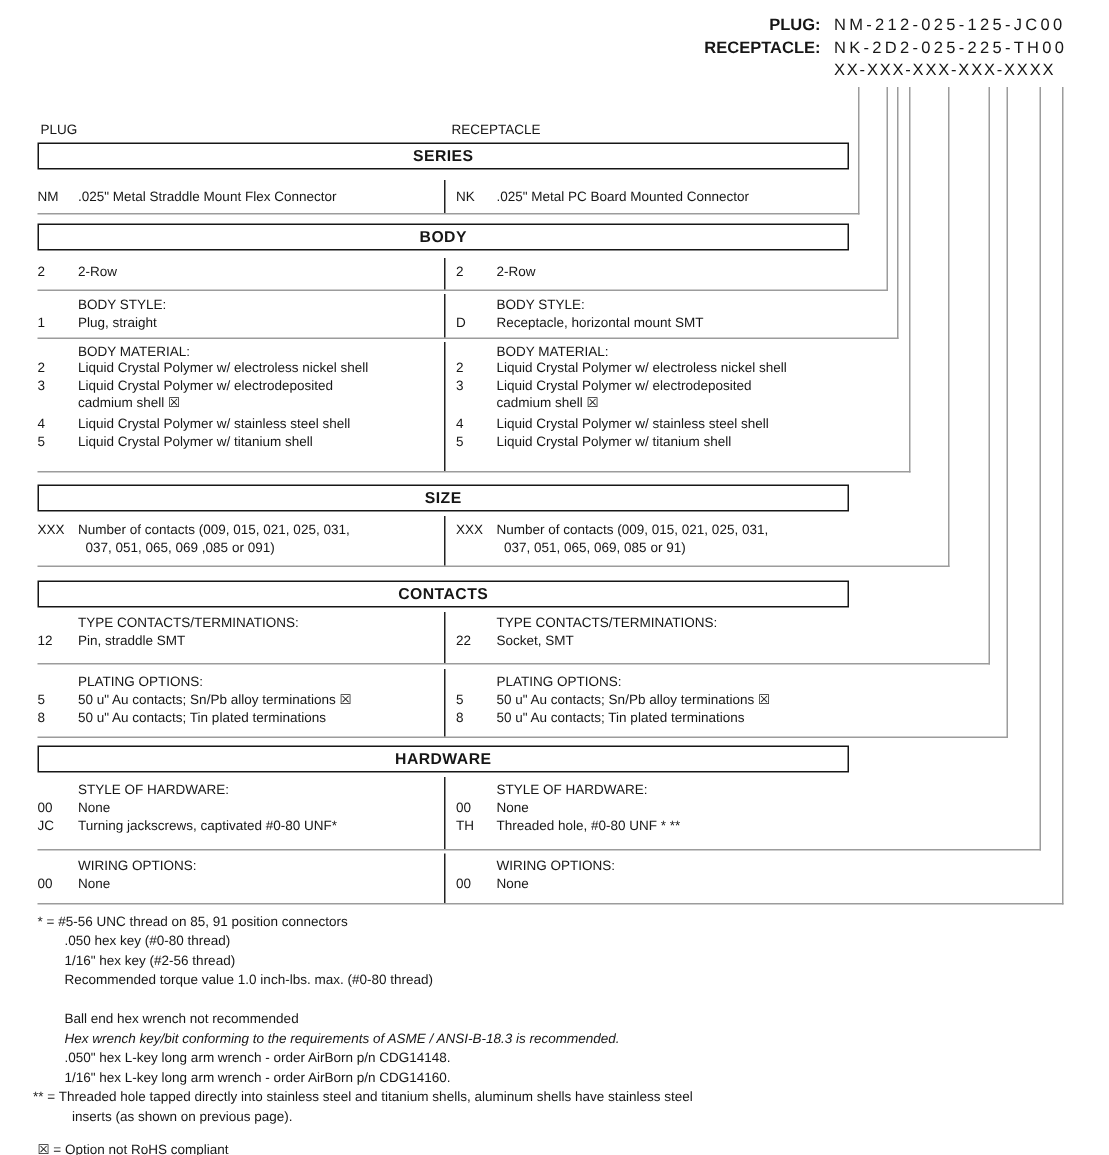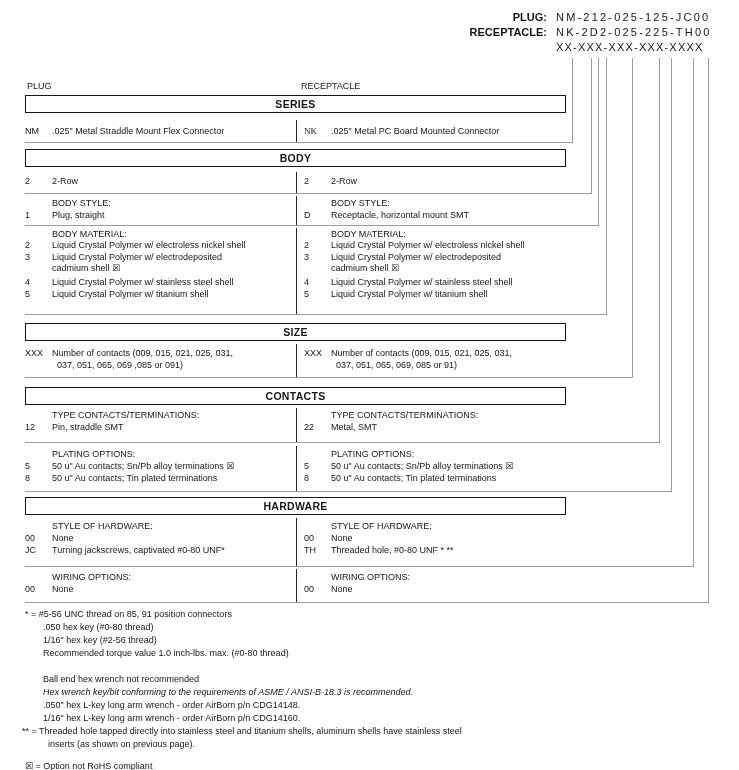--- a/index.html
+++ b/index.html
@@ -55,21 +55,21 @@
   <div class="vd" style="top:228px;height:86px;"></div>
   <div class="vd" style="top:344px;height:33px;"></div>
   <div class="vd" style="top:408px;height:34px;"></div>
   <div class="vd" style="top:446px;height:45px;"></div>
   <div class="vd" style="top:518px;height:48px;"></div>
   <div class="vd" style="top:569px;height:33px;"></div>
 
   <div class="hd" style="top:95px;text-align:center;">SERIES</div>
   <div class="t" style="left:25px;top:126px;text-align:right;">NM</div>
   <div class="t" style="left:52px;top:126px;">.025" Metal Straddle Mount Flex Connector</div>
-  <div class="t" style="left:304px;top:126px;font-family:Liberation Serif, serif;">NK</div>
+  <div class="t" style="left:304px;top:126px;">NK</div>
   <div class="t" style="left:331px;top:126px;">.025" Metal PC Board Mounted Connector</div>
 
   <div class="hd" style="top:149px;">BODY</div>
   <div class="t" style="left:25px;top:176px;">2</div>
   <div class="t" style="left:52px;top:176px;">2-Row</div>
   <div class="t" style="left:304px;top:176px;">2</div>
   <div class="t" style="left:331px;top:176px;">2-Row</div>
 
   <div class="t" style="left:52px;top:198px;">BODY STYLE:</div>
   <div class="t" style="left:331px;top:198px;">BODY STYLE:</div>
@@ -108,21 +108,21 @@
   <div class="t" style="left:304px;top:348px;">XXX</div>
   <div class="t" style="left:331px;top:348px;">Number of contacts (009, 015, 021, 025, 031,</div>
   <div class="t" style="left:336px;top:360px;">037, 051, 065, 069, 085 or 91)</div>
 
   <div class="hd" style="top:387px;">CONTACTS</div>
   <div class="t" style="left:52px;top:410px;">TYPE CONTACTS/TERMINATIONS:</div>
   <div class="t" style="left:331px;top:410px;">TYPE CONTACTS/TERMINATIONS:</div>
   <div class="t" style="left:25px;top:422px;">12</div>
   <div class="t" style="left:52px;top:422px;">Pin, straddle SMT</div>
   <div class="t" style="left:304px;top:422px;">22</div>
-  <div class="t" style="left:331px;top:422px;">Metal, SMT</div>
+  <div class="t" style="left:331px;top:422px;">Socket, SMT</div>
 
   <div class="t" style="left:52px;top:449px;">PLATING OPTIONS:</div>
   <div class="t" style="left:331px;top:449px;">PLATING OPTIONS:</div>
   <div class="t" style="left:25px;top:461px;">5</div>
   <div class="t" style="left:52px;top:461px;">50 u" Au contacts; Sn/Pb alloy terminations ☒</div>
   <div class="t" style="left:25px;top:473px;">8</div>
   <div class="t" style="left:52px;top:473px;">50 u" Au contacts; Tin plated terminations</div>
   <div class="t" style="left:304px;top:461px;">5</div>
   <div class="t" style="left:331px;top:461px;">50 u" Au contacts; Sn/Pb alloy terminations ☒</div>
   <div class="t" style="left:304px;top:473px;">8</div>

